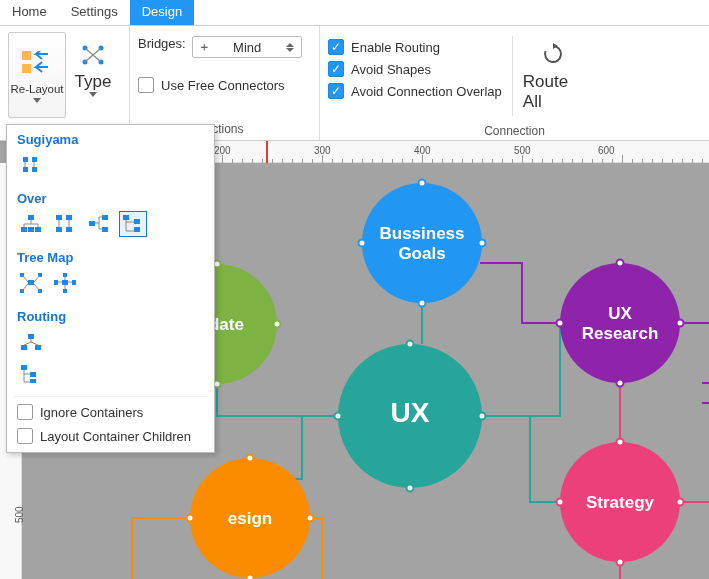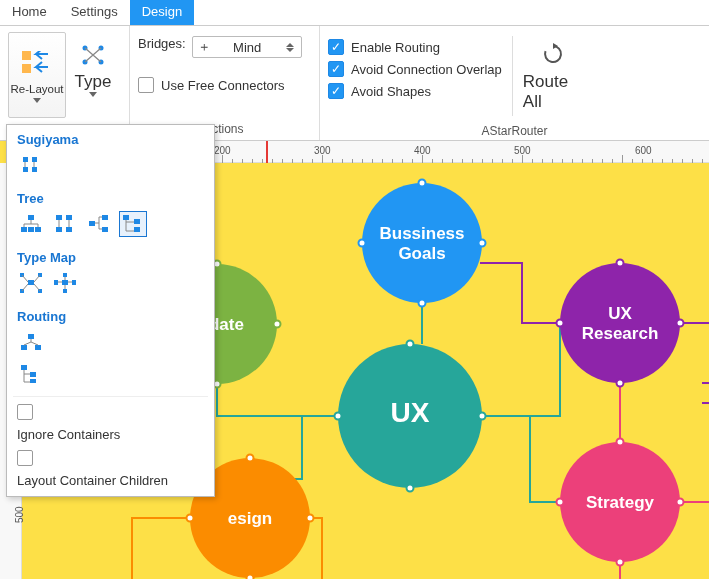--- a/index.html
+++ b/index.html
@@ -30,37 +30,37 @@
   .spinner { width: 12px; display: flex; flex-direction: column; align-items: center; gap: 1px; }
   .spinner .up,.spinner .dn{ width:0;height:0;border-left:4px solid transparent;border-right:4px solid transparent;}
   .spinner .up{border-bottom:4px solid #666}.spinner .dn{border-top:4px solid #666}
 
   .chk-row { display: flex; align-items: center; gap: 7px; margin: 3px 0; }
   .chk { width: 16px; height: 16px; border: 1px solid #999; border-radius: 2px; display:flex;align-items:center;justify-content:center; cursor:pointer; background:#fff;}
   .chk.checked { background:#2196f3; border-color:#1e88e5; }
   .chk.checked::after{ content:"✓"; color:#fff; font-size:12px; line-height:1;}
   .chk-label{ font-size:13px;}
 
-  .canvas-wrap { position: absolute; top: 141px; left: 0; right: 0; bottom: 0; overflow: hidden; background: #fde047; }
+  .canvas-wrap { position: absolute; top: 141px; left: 0; right: 0; bottom: 0; overflow: hidden; background: #a3a3a3; }
   .vruler { position:absolute; left:0; top:22px; bottom:0; width:22px; background:#f8f8f8; border-right:1px solid #ddd; }
   .vruler .vtick{ position:absolute; left:0; font-size:10px; color:#555; transform: rotate(-90deg); transform-origin: left top; }
   .hruler { position:absolute; top:0; left:22px; right:0; height:22px; background:#f8f8f8; border-bottom:1px solid #ddd; }
   .hruler .htick { position:absolute; top:4px; font-size:10px; color:#555; }
   .hruler .maj { position:absolute; top:14px; width:1px; height:8px; background:#999; }
   .hruler .red { position:absolute; top:0; width:2px; height:22px; background:#e53935; }
   .canvas { position:absolute; left:22px; top:22px; right:0; bottom:0; }
   .canvas svg { position:absolute; left:0; top:0; }
 
   
   .dropdown { position:absolute; left:6px; top:124px; width:209px; background:#fff; border:1px solid #bbb; box-shadow:2px 2px 6px rgba(0,0,0,.2); z-index:50; padding-bottom:4px;}
   .dd-heading { color:#1976d2; font-weight:600; padding:7px 10px 5px; font-size:13px;}
   .dd-icons { display:flex; gap:6px; padding:0 10px 6px; flex-wrap:wrap;}
   .dd-ico { width:28px; height:26px; border:1px solid transparent; display:flex; align-items:center; justify-content:center; cursor:pointer; }
   .dd-ico.sel { border-color:#1976d2; background:#e7f1fc; }
-  .dd-chkrow { display:flex; align-items:flex-start; gap:7px; padding:4px 10px;flex-direction:column; }
+  .dd-chkrow { display:flex; align-items:flex-end; gap:7px; padding:4px 10px; }
   .sep { height:1px; background:#eee; margin:3px 6px;}
 </style>
 </head>
 <body>
 
 <div class="tabbar">
   <div class="tab">Home</div>
   <div class="tab">Settings</div>
   <div class="tab active">Design</div>
 </div>
@@ -119,53 +119,53 @@
 
   <div class="ribbon-group" style="flex:1; border-right:none">
     <div class="ribbon-group-body" style="padding-top:10px">
       <div style="display:flex;flex-direction:column;gap:0px">
         <div class="chk-row">
             <span class="chk checked"></span>
             <span class="chk-label">Enable Routing</span>
           </div>
         <div class="chk-row">
             <span class="chk checked"></span>
-            <span class="chk-label">Avoid Connection Overlap</span>
+            <span class="chk-label">Avoid Shapes</span>
           </div>
         <div class="chk-row">
             <span class="chk checked"></span>
-            <span class="chk-label">Avoid Shapes</span>
+            <span class="chk-label">Avoid Connection Overlap</span>
           </div>
       </div>
       <div style="border-left:1px solid #ddd; height:80px; margin:0 4px"></div>
       <div class="smallbtn" style="width:60px;margin-top:6px">
         <div>
           <svg width="24" height="24" viewBox="0 0 24 24">
               <path d="M12 4 a8 8 0 1 1 -7.5 5.2" fill="none" stroke="#555" stroke-width="2"></path>
               <path d="M12 1 L12 7 L17 4 Z" fill="#555"></path>
             </svg>
         </div>
         <span class="lbl">Route All</span>
       </div>
     </div>
-    <div class="ribbon-group-label">AStarRouter</div>
+    <div class="ribbon-group-label">Connection</div>
   </div>
 </div>
 
 <div class="canvas-wrap">
   <div class="hruler">
       <span class="htick" style="left: 192px;">200</span>
       <span class="maj" style="left: 200px;"></span>
       <span class="htick" style="left: 292px;">300</span>
       <span class="maj" style="left: 300px;"></span>
       <span class="htick" style="left: 392px;">400</span>
       <span class="maj" style="left: 400px;"></span>
       <span class="htick" style="left: 492px;">500</span>
       <span class="maj" style="left: 500px;"></span>
-      <span class="htick" style="left: 613px;">600</span>
+      <span class="htick" style="left: 576px;">600</span>
       <span class="maj" style="left: 600px;"></span>
       <span class="red" style="left: 244px;"></span>
       <span class="maj" style="left: 0px; height: 8px; top: 14px;"></span>
       <span class="maj" style="left: 10px; height: 4px; top: 18px;"></span>
       <span class="maj" style="left: 20px; height: 4px; top: 18px;"></span>
       <span class="maj" style="left: 30px; height: 4px; top: 18px;"></span>
       <span class="maj" style="left: 40px; height: 4px; top: 18px;"></span>
       <span class="maj" style="left: 50px; height: 4px; top: 18px;"></span>
       <span class="maj" style="left: 60px; height: 4px; top: 18px;"></span>
       <span class="maj" style="left: 70px; height: 4px; top: 18px;"></span>
@@ -318,21 +318,21 @@
     <span class="dd-ico">
         <svg width="22" height="20">
           <rect x="3" y="2" width="5" height="5" fill="#1e88e5"></rect>
           <rect x="12" y="2" width="5" height="5" fill="#1e88e5"></rect>
           <rect x="3" y="12" width="5" height="5" fill="#1e88e5"></rect>
           <rect x="12" y="12" width="5" height="5" fill="#1e88e5"></rect>
           <path d="M5 7v5M14 7v5" stroke="#888"></path>
         </svg>
       </span>
   </div>
-  <div class="dd-heading">Tree</div>
+  <div class="dd-heading">Over</div>
   <div class="dd-icons">
     <span class="dd-ico">
         <svg width="22" height="20">
           <rect x="8" y="1" width="6" height="5" fill="#1e88e5"></rect>
           <rect x="1" y="13" width="6" height="5" fill="#1e88e5"></rect>
           <rect x="8" y="13" width="6" height="5" fill="#1e88e5"></rect>
           <rect x="15" y="13" width="6" height="5" fill="#1e88e5"></rect>
           <path d="M11 6v4M11 10H4v3M11 10h7v3" stroke="#888" fill="none"></path>
         </svg>
       </span>
@@ -355,21 +355,21 @@
       </span>
     <span class="dd-ico sel">
         <svg width="22" height="20">
           <rect x="1" y="1" width="6" height="5" fill="#1e88e5"></rect>
           <rect x="12" y="5" width="6" height="5" fill="#1e88e5"></rect>
           <rect x="12" y="13" width="6" height="5" fill="#1e88e5"></rect>
           <path d="M4 6v11h8M4 8h8" stroke="#888" fill="none"></path>
         </svg>
       </span>
   </div>
-  <div class="dd-heading">Type Map</div>
+  <div class="dd-heading">Tree Map</div>
   <div class="dd-icons">
     <span class="dd-ico">
         <svg width="22" height="20">
           <rect x="8" y="7" width="6" height="5" fill="#1e88e5"></rect>
           <rect x="0" y="0" width="4" height="4" fill="#1e88e5"></rect>
           <rect x="18" y="0" width="4" height="4" fill="#1e88e5"></rect>
           <rect x="0" y="16" width="4" height="4" fill="#1e88e5"></rect>
           <rect x="18" y="16" width="4" height="4" fill="#1e88e5"></rect>
           <path d="M8 9 2 2M14 9 20 2M8 11 2 18M14 11 20 18" stroke="#888"></path>
         </svg>

